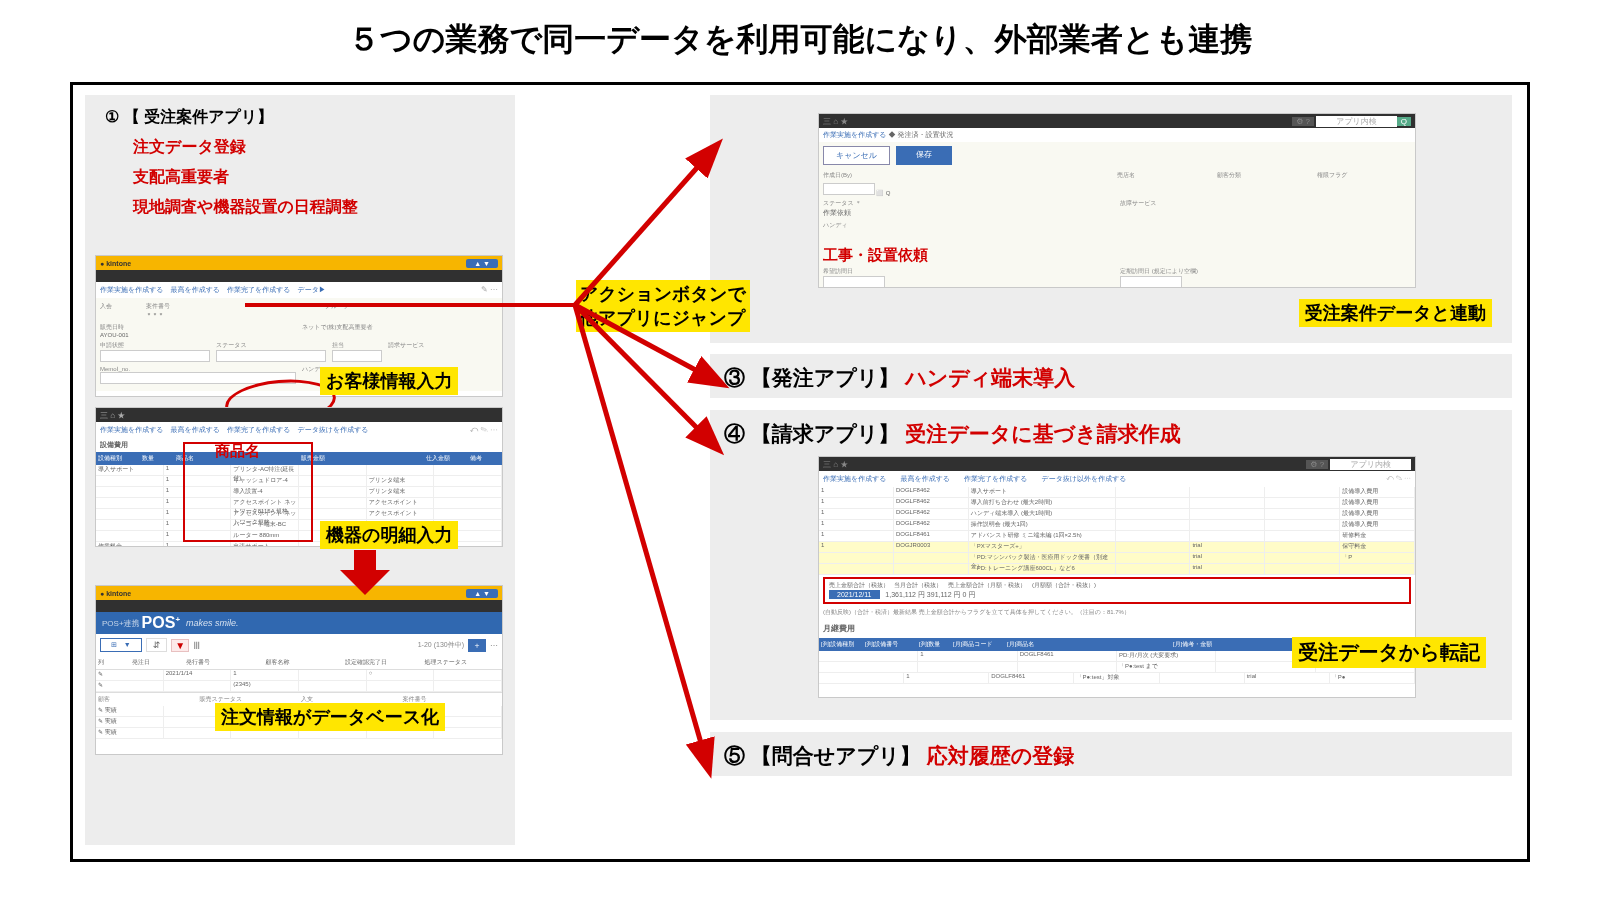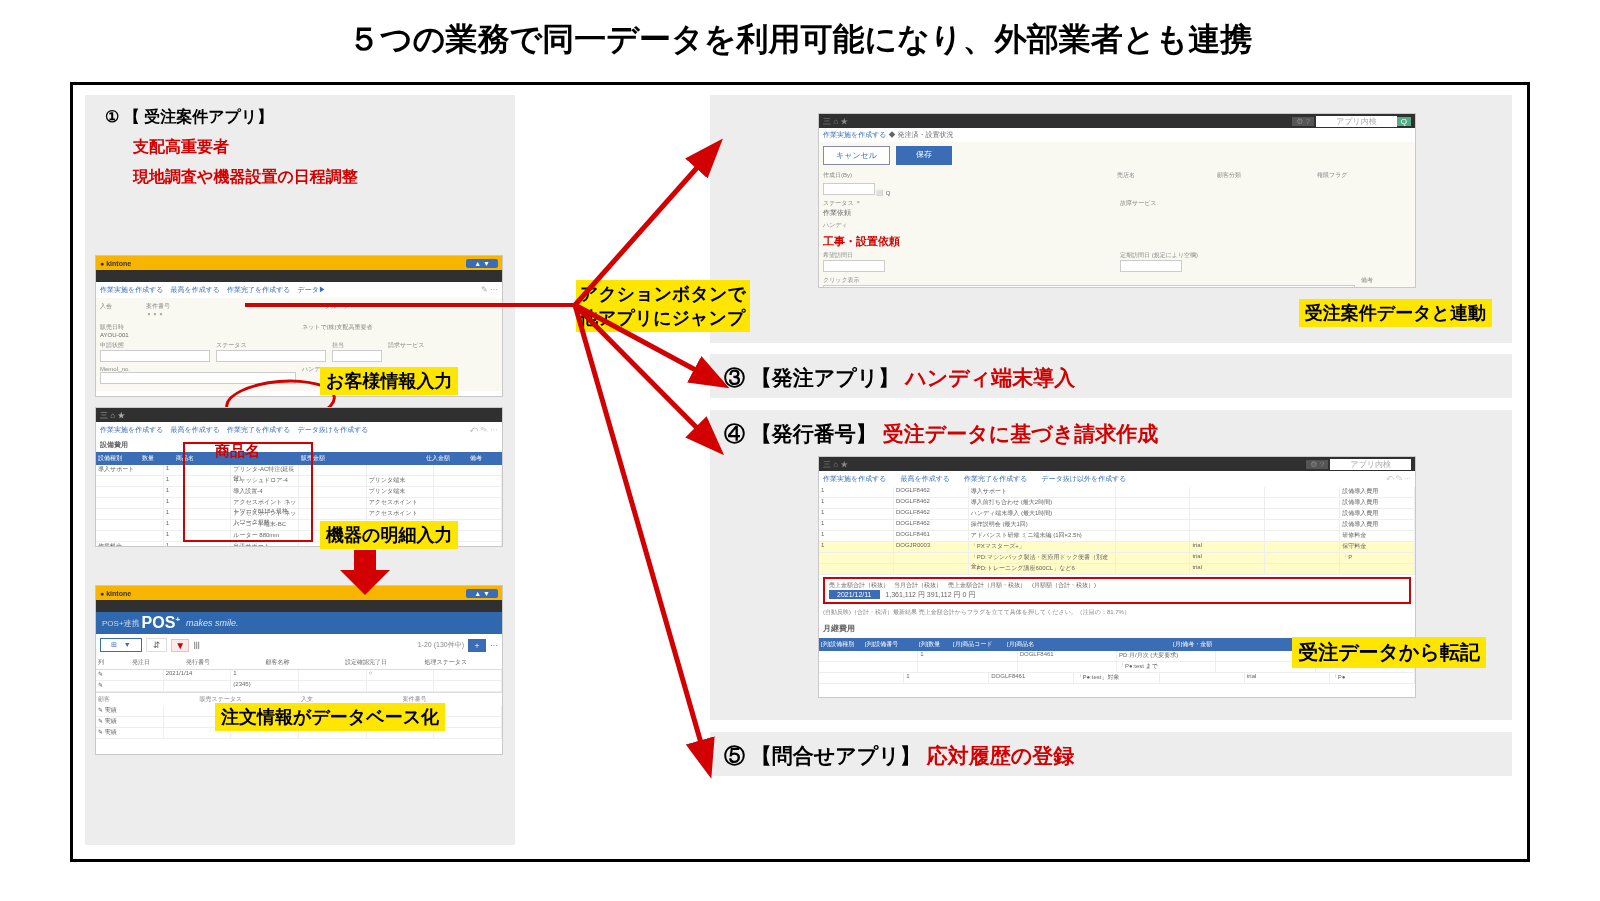--- a/index.html
+++ b/index.html
@@ -110,20 +110,21 @@
   <div class="page-title">５つの業務で同一データを利用可能になり、外部業者とも連携</div>
 
   <div class="frame"></div>
 
   <div class="left-col">
     <div class="section1-head">
       <div>
         <span class="black">①</span>
         <span class="black">【 受注案件アプリ】</span>
       </div>
+      <div class="red" style="padding-left:28px;">注文データ登録</div>
       <div class="red" style="padding-left:28px;">支配高重要者</div>
       <div class="red" style="padding-left:28px;">現地調査や機器設置の日程調整</div>
     </div>
 
     <div class="shot" style="left:10px; top:160px; width:408px; height:142px;">
       <div class="kintone-bar"><span style="font-weight:bold;">●</span>&nbsp;<span>kintone</span><span style="margin-left:auto;background:#3a6db5;color:#fff;padding:1px 8px;border-radius:2px;">▲ ▼</span></div>
       <div class="dark-bar"></div>
       <div style="background:#fff;padding:3px 4px;">
         <span style="color:#3a6db5;font-size:7px;">作業実施を作成する　最高を作成する　作業完了を作成する　データ▶</span>
         <span style="float:right;color:#aaa;">✎ ⋯</span>
@@ -376,21 +377,21 @@
           <div class="form-cell"><span class="lbl">ステータス ＊</span><span style="font-size:7px;">作業依頼</span></div>
           <div class="form-cell">
               <span class="lbl">故障サービス</span>
             </div>
         </div>
         <div class="form-row">
             <div class="form-cell">
               <span class="lbl">ハンディ</span>
             </div>
           </div>
-        <div class="red" style="font-size:11px;margin-top:4px;">工事・設置依頼</div>
+        <div class="red" style="font-size:15px;margin-top:16px;">工事・設置依頼</div>
         <div class="form-row" style="margin-top:2px;">
           <div class="form-cell"><span class="lbl">希望訪問日</span><span class="inp" style="width:60px;display:inline-block;"></span></div>
           <div class="form-cell"><span class="lbl">定期訪問日 (規定により空欄)</span><span class="inp" style="width:60px;display:inline-block;"></span></div>
         </div>
         <div class="form-row">
           <div class="form-cell">
               <span class="lbl">クリック表示</span>
               <span class="inp"></span>
             </div>
           <div class="form-cell" style="flex:0 0 50px;">
@@ -406,21 +407,21 @@
     <div class="num-title">
       <span class="black">③</span>
       <span class="black">【発注アプリ】</span>
       <span class="red">ハンディ端末導入</span>
     </div>
   </div>
 
   <div class="right-panel" style="top:410px; height:310px;">
     <div class="num-title">
       <span class="black">④</span>
-      <span class="black">【発行番号】</span>
+      <span class="black">【請求アプリ】</span>
       <span class="red">受注データに基づき請求作成</span>
     </div>
     <div class="shot" style="position:relative; left:94px; top:8px; width:598px; height:242px;">
       <div class="dark-bar" style="height:14px;display:flex;align-items:center;color:#888;padding:0 4px;font-size:8px;">三 ⌂ ★<span style="margin-left:auto;background:#555;padding:0 4px;">⚙ ?</span>&nbsp;<span style="background:#fff;padding:0 20px;color:#aaa;">アプリ内検</span></div>
       <div style="background:#fff;padding:3px 4px;font-size:7px;">
         <span style="color:#3a6db5;">作業実施を作成する　　最高を作成する　　作業完了を作成する　　データ抜け以外を作成する</span>
         <span style="float:right;color:#aaa;">⤺ ✎ ⋯</span>
       </div>
       <div id="inv-rows">
           <div class="tiny-row" style="">

